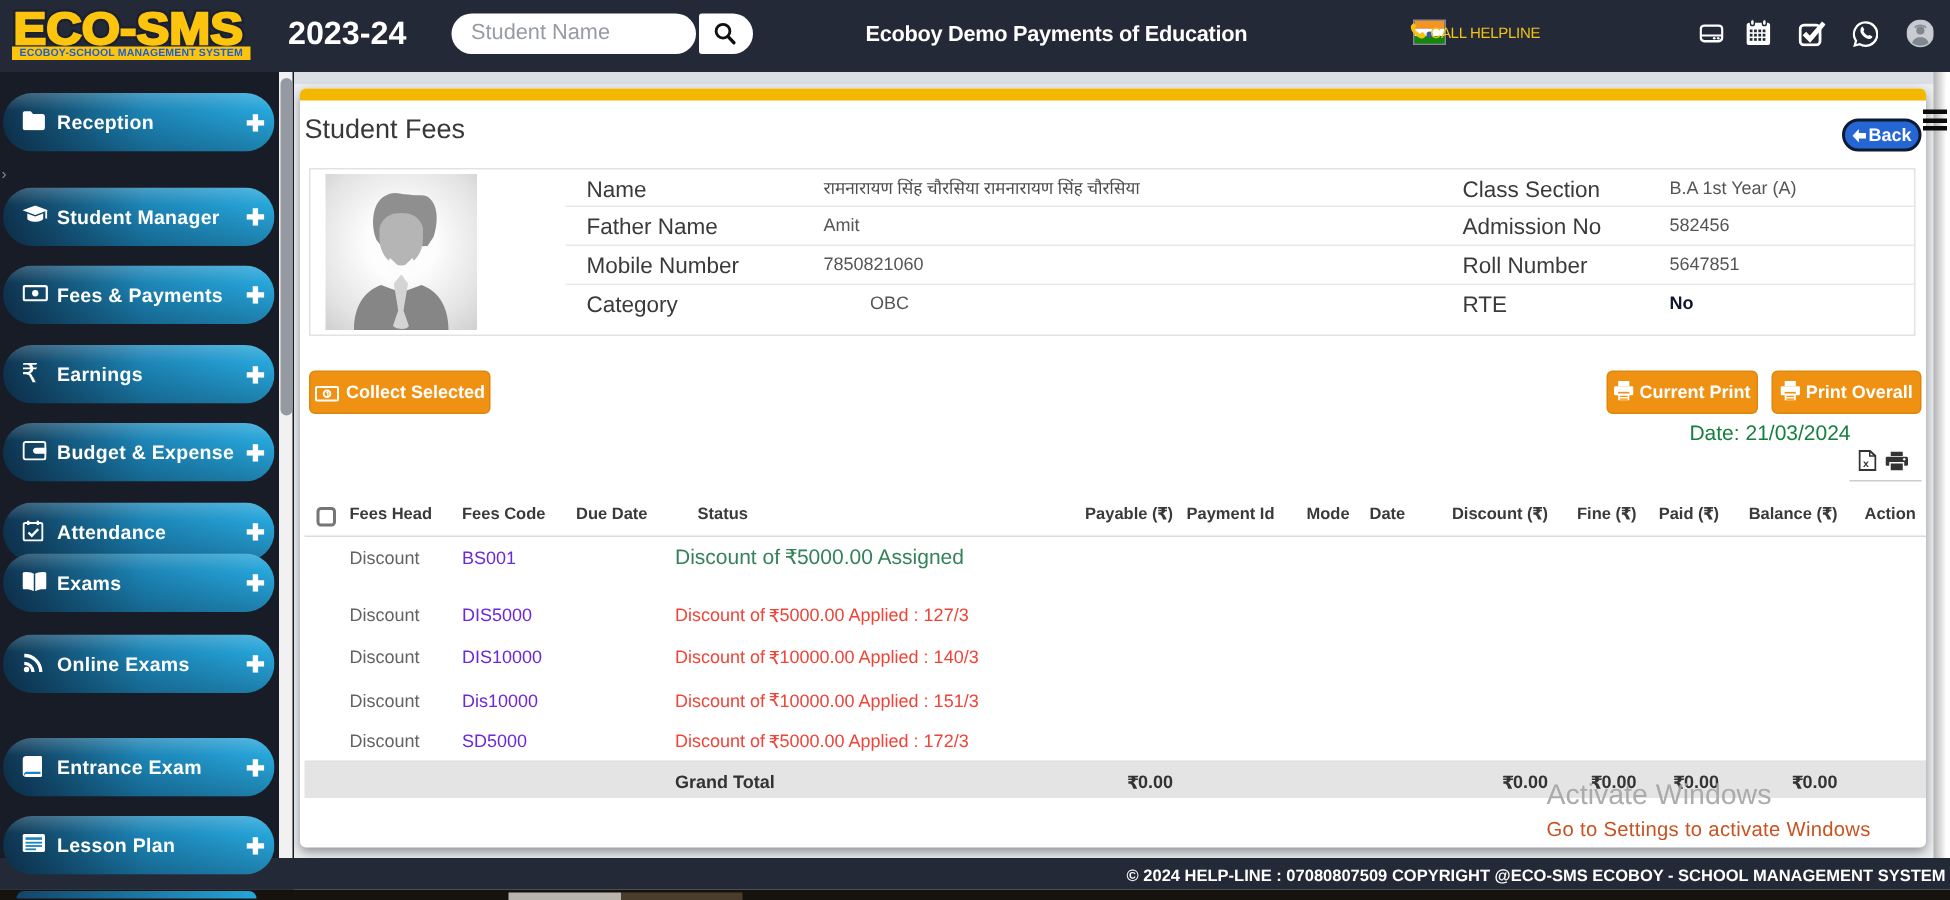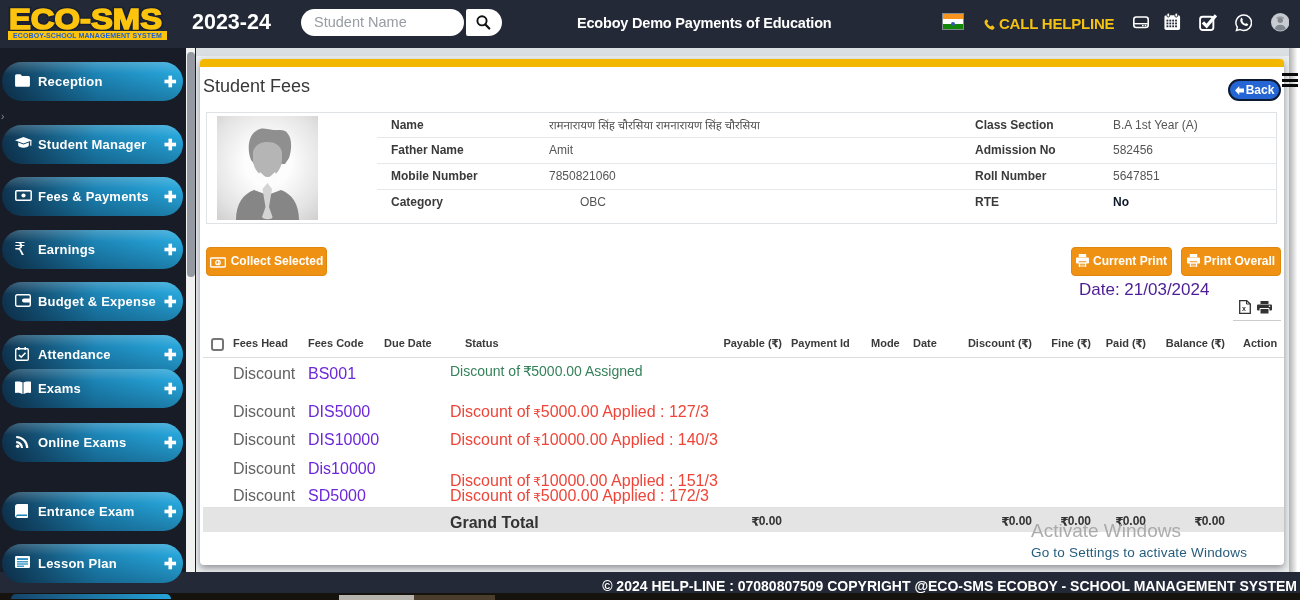--- a/index.html
+++ b/index.html
@@ -14,43 +14,43 @@
 .pill .lbl{position:absolute;left:36px;top:12px;white-space:nowrap;letter-spacing:0.2px}
 .pill .plus{position:absolute;left:162px;top:11px;font-size:15px}
 .pill .ic{position:absolute;left:13px;top:12px}
 #logo{left:8px;top:3px}
 #logoband{left:8px;top:31px;width:159px;height:9px;background:#fdc40e;color:#1d5fd2;font-size:7px;font-weight:bold;text-align:center;line-height:9.5px;letter-spacing:0.1px}
 #yr{left:192px;top:9.5px;font-size:21.5px;font-weight:bold;color:#fff}
 #srch{left:301px;top:9px;width:163px;height:27px;background:#fff;border-radius:13.5px;color:#979ca2;font-size:14.5px;line-height:27.5px;padding-left:13px}
 #srchbtn{left:466px;top:9px;width:36px;height:27px;background:#fff;border-radius:2px 14px 14px 2px}
 #title{left:577px;top:14.5px;font-size:14.5px;font-weight:bold;color:#fff;letter-spacing:-0.2px}
 #flag{left:943px;top:14px;width:20px;height:15px;outline:1px solid rgba(150,155,162,.85)}
-#helpline{left:984px;top:15px;font-size:15px;font-weight:bold;color:#f3c213;letter-spacing:-0.2px}
+#helpline{left:940px;top:15px;font-size:10px;font-weight:normal;color:#f3c213;letter-spacing:-0.2px}
 #sfees{left:203px;top:76px;font-size:18px;color:#383838}
 #back{left:1228px;top:79px;width:53px;height:22px;background:#2566d4;border:2px solid #0e1a31;border-radius:11px;color:#fff;font-size:12px;font-weight:bold;text-align:center;line-height:18px}
 #ham{z-index:9}#ham div{width:15.5px;height:3.2px;background:#0b0b0b;margin-bottom:2.4px}
 #infobox{left:206px;top:112px;width:1071px;height:112px;border:1px solid #dfe3e6}
 #photo{left:217px;top:116px;width:101px;height:104px;background:radial-gradient(circle at 50% 45%,#fdfdfd 30%,#e3e3e3 75%,#cfcfcf 100%)}
-.ilbl{position:absolute;font-size:12px;font-weight:bold;color:#3a3a3a;white-space:nowrap}
+.ilbl{position:absolute;font-size:15px;font-weight:normal;color:#3a3a3a;white-space:nowrap}
 .ival{position:absolute;font-size:12px;color:#555;white-space:nowrap}
 .idiv{position:absolute;left:377px;width:900px;height:1px;background:#e6e9eb}
 .obtn{position:absolute;top:247px;height:29px;background:#ef9113;border:1px solid #e1860d;border-radius:4px;color:#fff;font-size:12px;font-weight:bold;text-align:center;line-height:27px;white-space:nowrap}
-#datetxt{left:1079px;top:280px;width:202px;text-align:left;font-size:17px;color:#4c1d95}
+#datetxt{left:1079px;top:280px;width:202px;text-align:center;font-size:14px;color:#15803d}
 .th{position:absolute;font-size:11px;font-weight:bold;color:#3a3a3a;white-space:nowrap}
 .thr{text-align:right;width:80px}
-.td{position:absolute;font-size:16px;white-space:nowrap}
+.td{position:absolute;font-size:12px;white-space:nowrap}
 .dgray{color:#636363}.code{color:#6d28d9}
 .stg{color:#35825a}.str{color:#ef4438}
 #hline{left:203px;top:357px;width:1081px;height:1px;background:#dcdcdc}
 #gband{left:203px;top:508px;width:1081px;height:24px;background:#e4e4e4}
 .gv{position:absolute;top:514px;font-size:12px;font-weight:bold;color:#333;text-align:right;width:80px}
 #aw1{left:1031px;top:520px;font-size:19px;color:#a4a4a4;opacity:.9}
-#aw2{left:1031px;top:545px;font-size:13.5px;color:#0c4a6e;opacity:.9;letter-spacing:0.2px}
+#aw2{left:1031px;top:545px;font-size:13.5px;color:#c2410c;opacity:.9;letter-spacing:0.2px}
 #footer{left:0;top:572px;width:1300px;height:21px;background:#232936}
-#ftxt{position:absolute;right:3px;top:578px;font-size:14px;font-weight:bold;color:#fff}
+#ftxt{position:absolute;right:3px;top:578px;font-size:11px;font-weight:bold;color:#fff}
 #rstrip{left:1289px;top:48px;width:8px;height:524px;background:linear-gradient(to right,#b2b2b2,#fafafa)}
 #rwhite{left:1297px;top:48px;width:3px;height:524px;background:#fff}
 #bstrip{left:0;top:593px;width:1300px;height:7px;background:#16120e}
 #cbx{left:211px;top:338px;width:13px;height:13px;border:2px solid #757575;border-radius:3px;background:#fff}
 </style></head>
 <body>
 <div class="abs" id="contentband"></div>
 <div class="abs" id="card"></div>
 <div class="abs" id="ybar"></div>
 <div class="abs" id="topbar"></div>
@@ -316,21 +316,21 @@
 <div class="td str" style="left:450px;top:403px;">Discount of <svg style="vertical-align:-0.5px" width="6.29" height="8.8" viewBox="0 0 25 35">
       <path fill="#ef4438" d="M1 0h24v1h-24zM0 1h25v1h-25zM0 2h24v1h-24zM9 3h7v1h-7zM11 4h6v1h-6zM12 5h5v1h-5zM12 6h6v2h-6zM0 8h25v1h-25zM0 9h24v2h-24zM13 11h5v2h-5zM12 13h6v1h-6zM12 14h5v1h-5zM10 15h7v1h-7zM0 16h16v1h-16zM0 17h14v1h-14zM0 18h13v1h-13zM0 19h14v1h-14zM7 20h8v1h-8zM10 21h6v1h-6zM11 22h5v1h-5zM12 23h5v2h-5zM13 25h5v1h-5zM13 26h6v1h-6zM14 27h5v1h-5zM14 28h6v1h-6zM15 29h5v1h-5zM15 30h6v1h-6zM16 31h5v1h-5zM16 32h6v1h-6zM17 33h5v1h-5zM17 34h6v1h-6z"></path>
     </svg>5000.00 Applied : 127/3</div>
 <div class="td dgray" style="left:233px;top:431px">Discount</div>
 <div class="td code" style="left:308px;top:431px">DIS10000</div>
 <div class="td str" style="left:450px;top:431px;">Discount of <svg style="vertical-align:-0.5px" width="6.29" height="8.8" viewBox="0 0 25 35">
       <path fill="#ef4438" d="M1 0h24v1h-24zM0 1h25v1h-25zM0 2h24v1h-24zM9 3h7v1h-7zM11 4h6v1h-6zM12 5h5v1h-5zM12 6h6v2h-6zM0 8h25v1h-25zM0 9h24v2h-24zM13 11h5v2h-5zM12 13h6v1h-6zM12 14h5v1h-5zM10 15h7v1h-7zM0 16h16v1h-16zM0 17h14v1h-14zM0 18h13v1h-13zM0 19h14v1h-14zM7 20h8v1h-8zM10 21h6v1h-6zM11 22h5v1h-5zM12 23h5v2h-5zM13 25h5v1h-5zM13 26h6v1h-6zM14 27h5v1h-5zM14 28h6v1h-6zM15 29h5v1h-5zM15 30h6v1h-6zM16 31h5v1h-5zM16 32h6v1h-6zM17 33h5v1h-5zM17 34h6v1h-6z"></path>
     </svg>10000.00 Applied : 140/3</div>
 <div class="td dgray" style="left:233px;top:459.5px">Discount</div>
 <div class="td code" style="left:308px;top:459.5px">Dis10000</div>
-<div class="td str" style="left:450px;top:459.5px;margin-top:12px;">Discount of <svg style="vertical-align:-0.5px" width="6.29" height="8.8" viewBox="0 0 25 35">
+<div class="td str" style="left:450px;top:459.5px;">Discount of <svg style="vertical-align:-0.5px" width="6.29" height="8.8" viewBox="0 0 25 35">
       <path fill="#ef4438" d="M1 0h24v1h-24zM0 1h25v1h-25zM0 2h24v1h-24zM9 3h7v1h-7zM11 4h6v1h-6zM12 5h5v1h-5zM12 6h6v2h-6zM0 8h25v1h-25zM0 9h24v2h-24zM13 11h5v2h-5zM12 13h6v1h-6zM12 14h5v1h-5zM10 15h7v1h-7zM0 16h16v1h-16zM0 17h14v1h-14zM0 18h13v1h-13zM0 19h14v1h-14zM7 20h8v1h-8zM10 21h6v1h-6zM11 22h5v1h-5zM12 23h5v2h-5zM13 25h5v1h-5zM13 26h6v1h-6zM14 27h5v1h-5zM14 28h6v1h-6zM15 29h5v1h-5zM15 30h6v1h-6zM16 31h5v1h-5zM16 32h6v1h-6zM17 33h5v1h-5zM17 34h6v1h-6z"></path>
     </svg>10000.00 Applied : 151/3</div>
 <div class="td dgray" style="left:233px;top:487px">Discount</div>
 <div class="td code" style="left:308px;top:487px">SD5000</div>
 <div class="td str" style="left:450px;top:487px;">Discount of <svg style="vertical-align:-0.5px" width="6.29" height="8.8" viewBox="0 0 25 35">
       <path fill="#ef4438" d="M1 0h24v1h-24zM0 1h25v1h-25zM0 2h24v1h-24zM9 3h7v1h-7zM11 4h6v1h-6zM12 5h5v1h-5zM12 6h6v2h-6zM0 8h25v1h-25zM0 9h24v2h-24zM13 11h5v2h-5zM12 13h6v1h-6zM12 14h5v1h-5zM10 15h7v1h-7zM0 16h16v1h-16zM0 17h14v1h-14zM0 18h13v1h-13zM0 19h14v1h-14zM7 20h8v1h-8zM10 21h6v1h-6zM11 22h5v1h-5zM12 23h5v2h-5zM13 25h5v1h-5zM13 26h6v1h-6zM14 27h5v1h-5zM14 28h6v1h-6zM15 29h5v1h-5zM15 30h6v1h-6zM16 31h5v1h-5zM16 32h6v1h-6zM17 33h5v1h-5zM17 34h6v1h-6z"></path>
     </svg>5000.00 Applied : 172/3</div>
 
 <div class="abs" id="gband"></div>
 <div class="abs" style="left:203px;top:507px;width:1081px;height:1px;background:#e0e0e0"></div>

